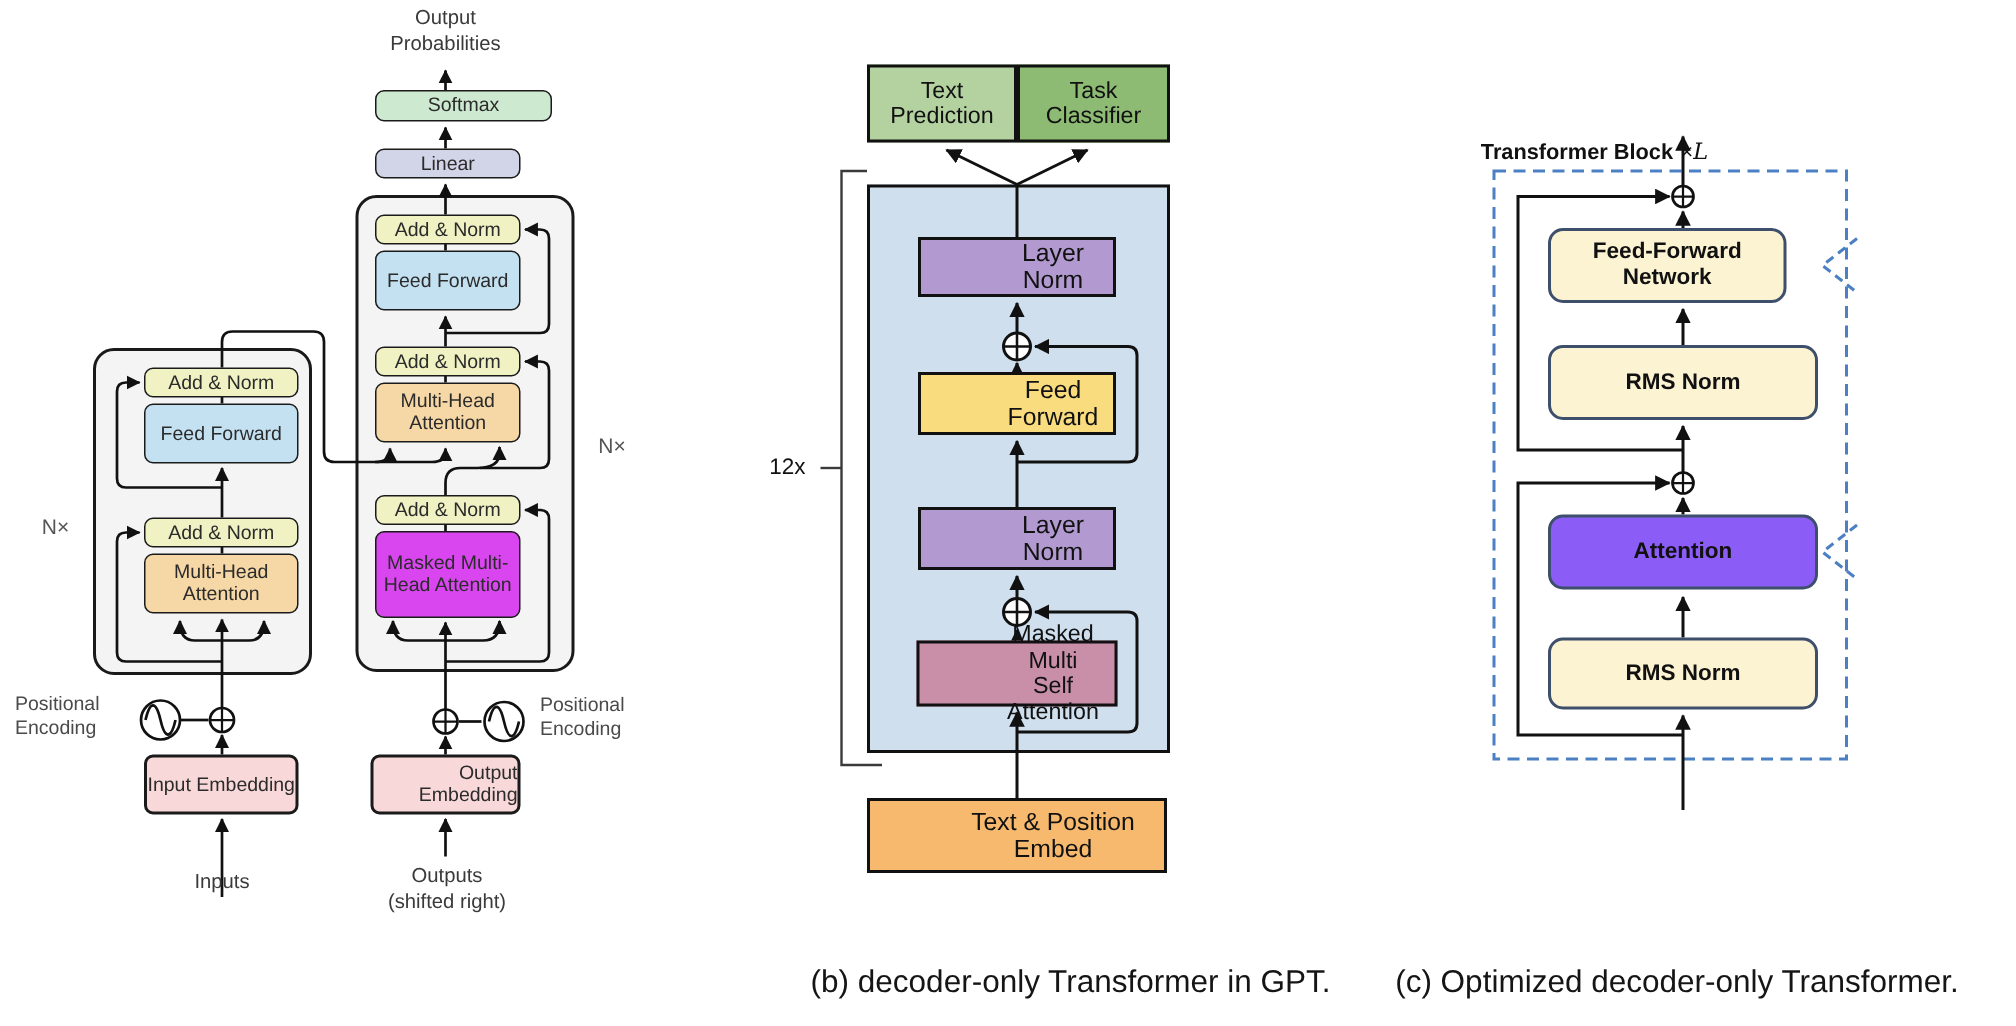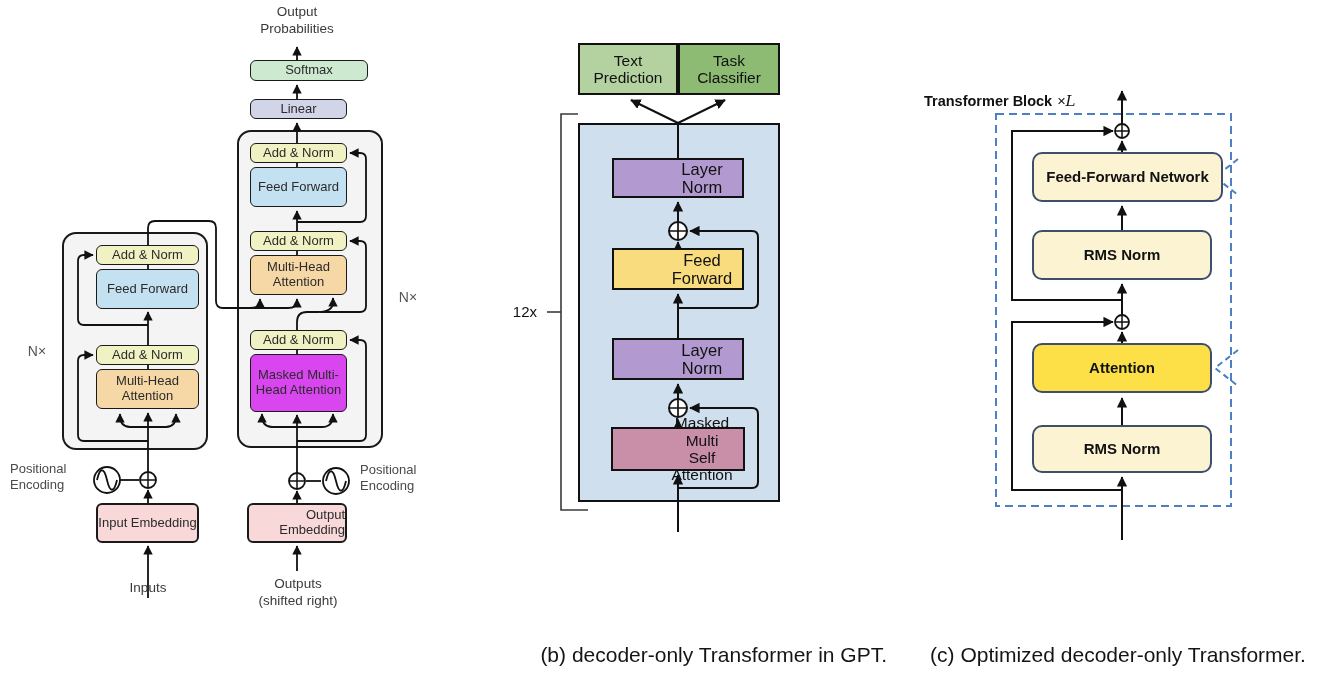--- a/index.html
+++ b/index.html
@@ -166,28 +166,29 @@
   <div class="bx bxb" style="left:578px;top:43px;width:100px;height:52px;background:#b3d2a0;font-size:15.5px;padding:0 6px;">Text Prediction</div>
   <div class="bx bxb" style="left:678px;top:43px;width:102px;height:52px;background:#8dbb73;font-size:15.5px;padding:0 8px;">Task Classifier</div>
 
   <div class="bx bxb" style="left:612px;top:158px;width:132px;height:40px;background:#b29ad0;font-size:16.5px;">Layer Norm</div>
   <div class="bx bxb" style="left:612px;top:248px;width:132px;height:42px;background:#f8dc7e;font-size:16.5px;">Feed Forward</div>
   <div class="bx bxb" style="left:612px;top:338px;width:132px;height:42px;background:#b29ad0;font-size:16.5px;">Layer Norm</div>
   <div class="bx bxb stack" style="left:611px;top:427px;width:134px;height:44px;background:#c98fa9;font-size:15.5px;">
     <div>Masked Multi</div>
     <div>Self Attention</div>
   </div>
+  <div class="bx bxb" style="left:578px;top:532px;width:200px;height:50px;background:#f6b96e;font-size:16.5px;">Text &amp; Position Embed</div>
 
   <div class="lbl" style="left:503px;top:303px;width:34px;font-size:15px;color:#111;text-align:right;">12x</div>
 
-  <div class="lbl" style="left:924px;top:92px;width:200px;text-align:left;font-size:14.5px;color:#111;">
+  <div class="lbl" style="left:963px;top:92px;width:200px;text-align:center;font-size:14.5px;color:#111;">
     <b>Transformer Block</b><span style="margin-left:5px;">×</span><i style="font-family:'DejaVu Serif',serif;font-size:15px;">L</i>
   </div>
 
-  <div class="bx bxc" style="left:1032px;top:152px;width:191px;height:50px;background:#fcf3d3;">Feed-Forward Network</div>
+  <div class="bx bxc" style="left:1032px;top:152px;width:159px;height:50px;background:#fcf3d3;">Feed-Forward Network</div>
   <div class="bx bxc" style="left:1032px;top:230px;width:180px;height:50px;background:#fcf3d3;">RMS Norm</div>
-  <div class="bx bxc" style="left:1032px;top:343px;width:180px;height:50px;background:#fde047;">Attention</div>
+  <div class="bx bxc" style="left:1032px;top:343px;width:180px;height:50px;background:#8b5cf6;">Attention</div>
   <div class="bx bxc" style="left:1032px;top:425px;width:180px;height:48px;background:#fcf3d3;">RMS Norm</div>
 
   <div class="caption" style="left:477px;width:410px;text-align:right;">(b) decoder-only Transformer in GPT.</div>
   <div class="caption" style="left:892px;width:452px;">(c) Optimized decoder-only Transformer.</div>
 
 </div>
 
 </body></html>

